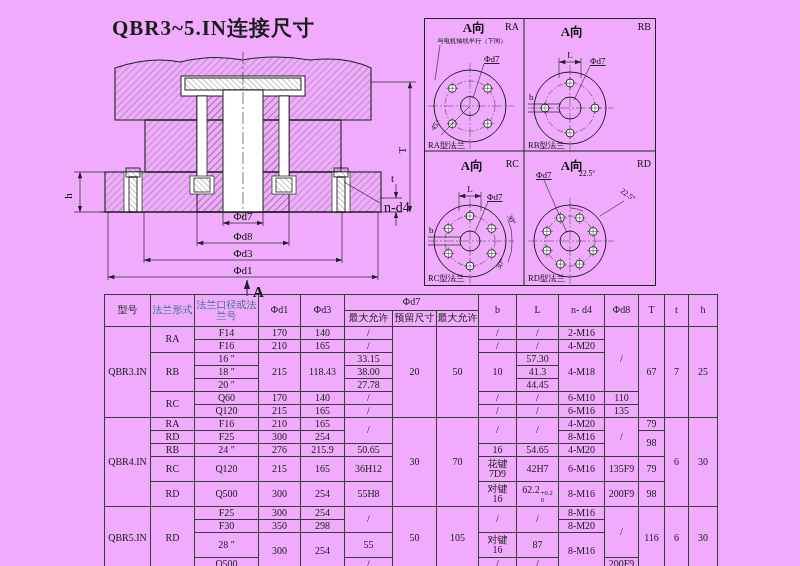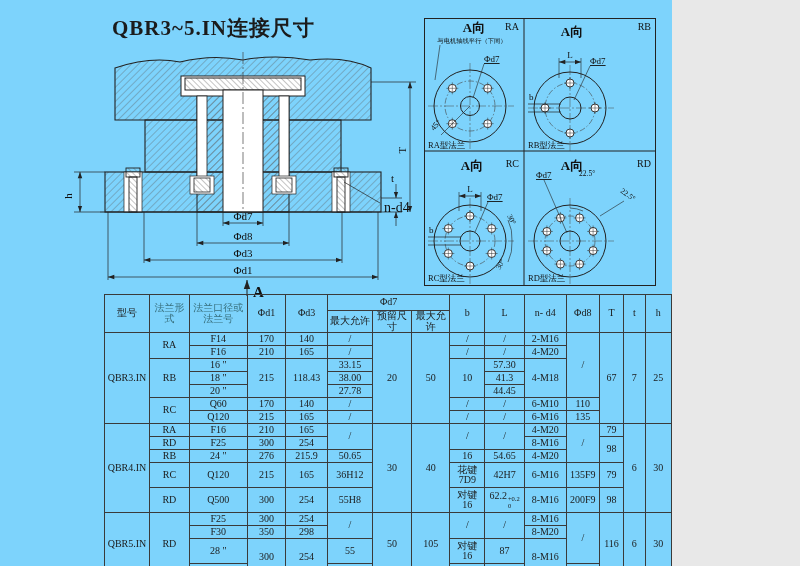--- a/index.html
+++ b/index.html
@@ -1,16 +1,16 @@
 <!DOCTYPE html>
 <html><head>
 <meta charset="utf-8">
 <style>
   html,body{margin:0;padding:0;background:#e8e8e8;}
-  #page{position:relative;width:672px;height:566px;background:#7dd3fc;overflow:hidden;
+  #page{position:relative;width:800px;height:566px;background:#f0abfc;overflow:hidden;
         font-family:"Liberation Serif","DejaVu Serif",serif;color:#1b1b1b;}
   
   #title{position:absolute;left:112px;top:14px;font-size:21px;font-weight:bold;letter-spacing:1px;
          font-family:"Liberation Serif","DejaVu Serif",serif;}
   
   #main-drawing{position:absolute;left:60px;top:50px;}
   #flange-views{position:absolute;left:424px;top:18px;}
   svg text{font-family:"Liberation Serif","DejaVu Serif",serif;fill:#111;}
   
   #spec-table-wrap{position:absolute;left:104px;top:294px;}
@@ -389,21 +389,21 @@
             <td>135</td>
           </tr>
           <tr>
             <td rowspan="5">QBR4.IN</td>
             <td>RA</td>
             <td>F16</td>
             <td>210</td>
             <td>165</td>
             <td rowspan="2">/</td>
             <td rowspan="5">30</td>
-            <td rowspan="5">40</td>
+            <td rowspan="5">70</td>
             <td rowspan="2">/</td>
             <td rowspan="2">/</td>
             <td>4-M20</td>
             <td rowspan="3">/</td>
             <td>79</td>
             <td rowspan="5">6</td>
             <td rowspan="5">30</td>
           </tr>
           <tr>
             <td>RD</td>

